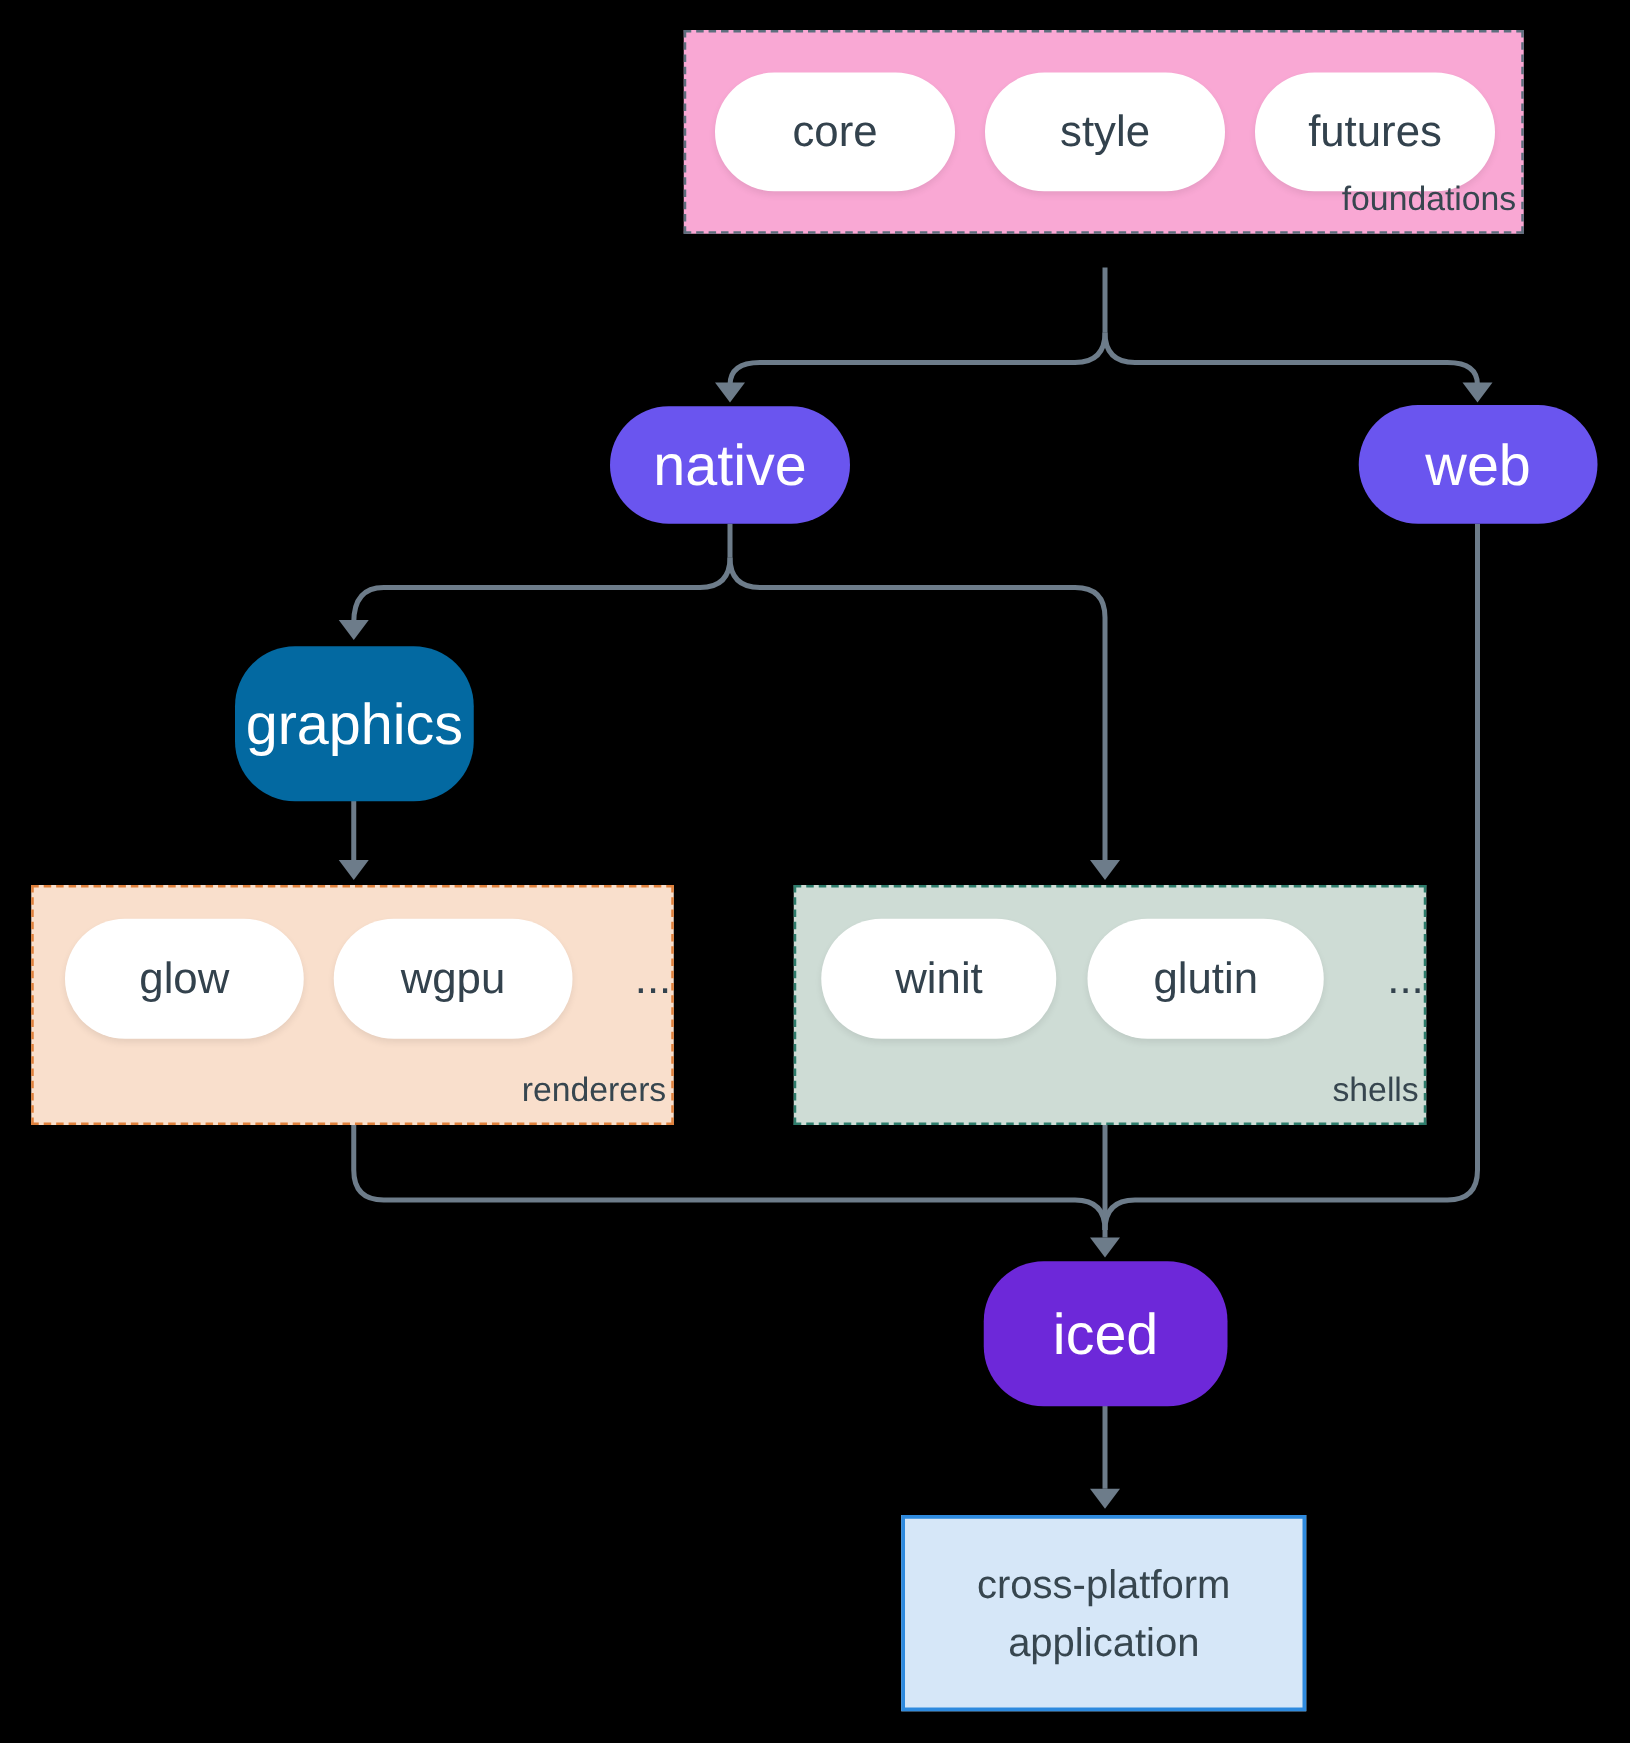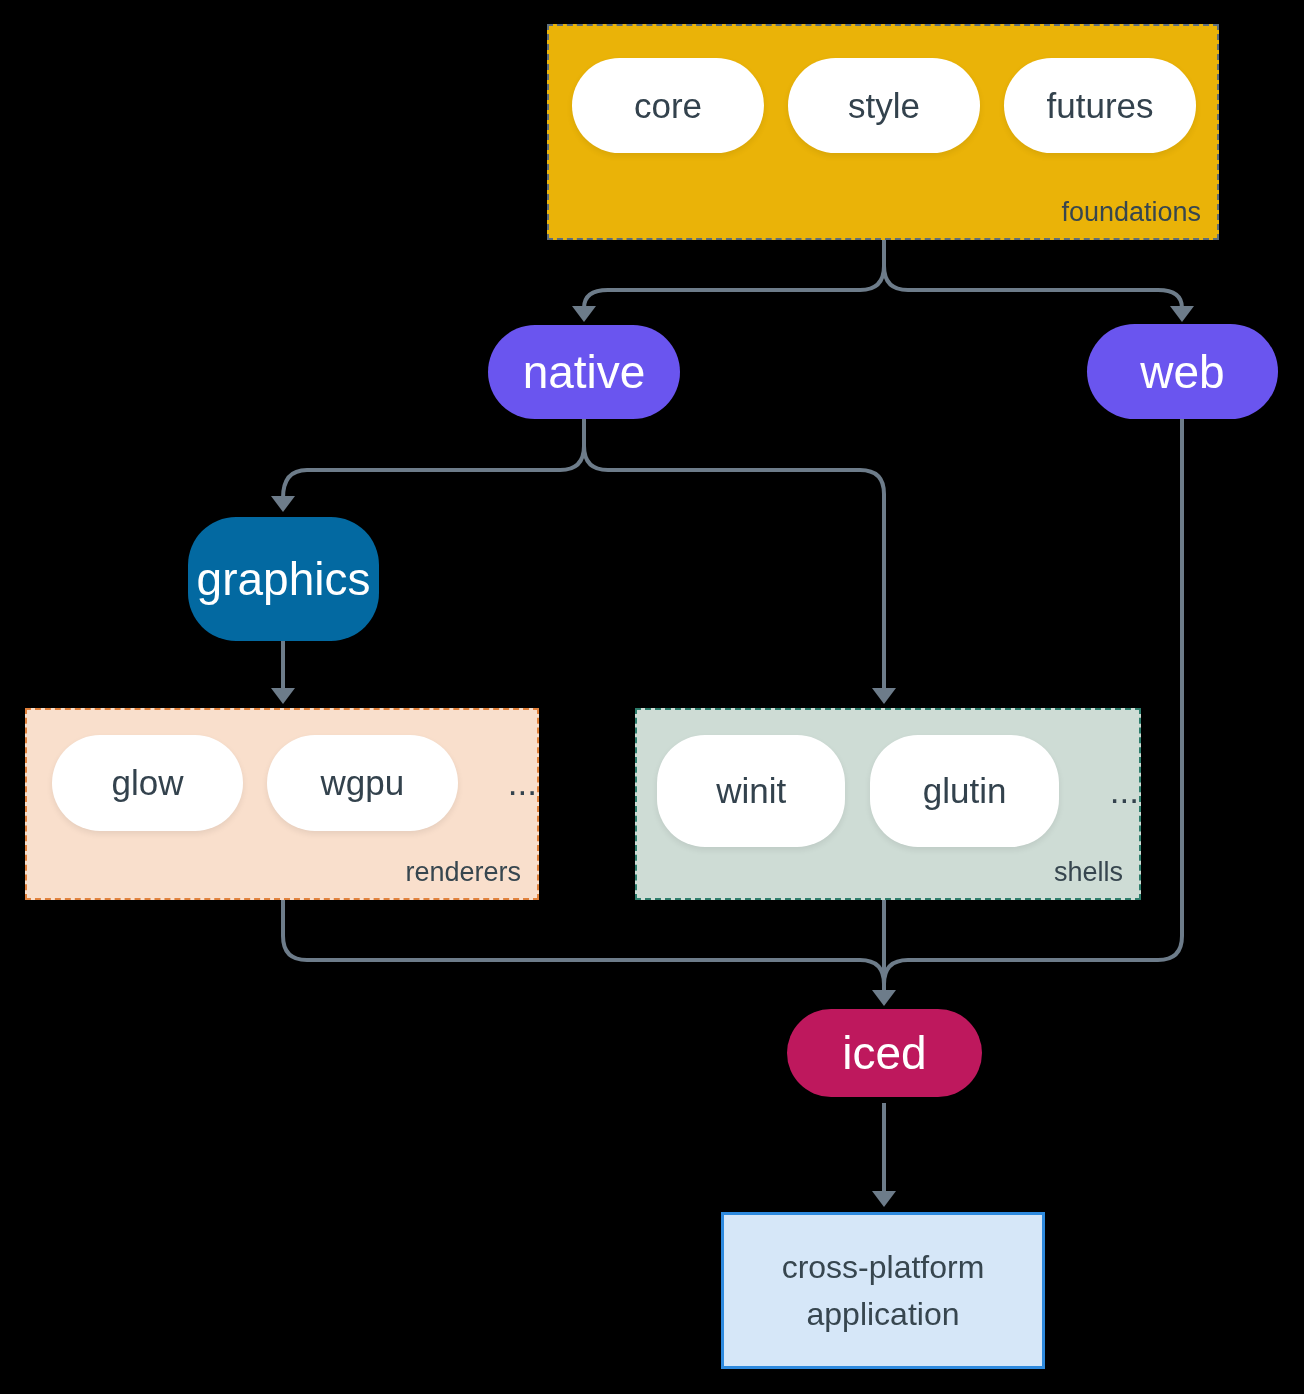--- a/index.html
+++ b/index.html
@@ -41,63 +41,63 @@
     color: #33424d;
     box-shadow: 0 3px 6px rgba(0,0,0,0.08);
   }
   .ellipsis {
     font-size: 35px;
     color: #33424d;
     margin-left: 26px;
   }
   .group-label {
     position: absolute;
-    right: 16px;
+    right: 4px;
     bottom: 10px;
     font-size: 27px;
     color: #37464f;
   }
   .node-pill {
     position: absolute;
     border-radius: 48px;
     display: flex;
     align-items: center;
     justify-content: center;
     font-size: 46px;
     color: #ffffff;
   }
   
   .foundations-box {
-    left: 547px; top: 24px; width: 672px; height: 216px;
-    background: #eab308;
+    left: 547px; top: 24px; width: 672px; height: 163px;
+    background: #f9a8d4;
     border-color: #5d6e7d;
   }
   .foundations-box .pills { padding: 32px 0 0 23px; gap: 24px; }
   .foundations-box .pill { width: 192px; }
 
   .renderers-box {
     left: 25px; top: 708px; width: 514px; height: 192px;
     background: #f9dfcc;
     border-color: #e0813c;
   }
   .renderers-box .pills { padding: 25px 0 0 25px; gap: 24px; }
   .renderers-box .pill { width: 191px; height: 96px; }
 
   .shells-box {
     left: 635px; top: 708px; width: 506px; height: 192px;
     background: #cedcd5;
     border-color: #2e7d6c;
   }
   .shells-box .pills { padding: 25px 0 0 20px; gap: 25px; }
-  .shells-box .pill { width: 191px; height: 112px; }
+  .shells-box .pill { width: 191px; height: 96px; }
 
   .node-native   { left: 488px;  top: 325px;  width: 192px; height: 94px; background: #6a55ef; }
   .node-web      { left: 1087px; top: 324px;  width: 191px; height: 95px; background: #6a55ef; }
   .node-graphics { left: 188px;  top: 517px;  width: 191px; height: 124px; background: #0369a1; }
-  .node-iced     { left: 787px;  top: 1009px; width: 195px; height: 88px; background: #be185d; }
+  .node-iced     { left: 787px;  top: 1009px; width: 195px; height: 116px; background: #6d28d9; }
 
   .app-box {
     position: absolute;
     left: 721px; top: 1212px; width: 324px; height: 157px;
     box-sizing: border-box;
     background: #d6e7f8;
     border: 3px solid #2e8ade;
     display: flex;
     flex-direction: column;
     align-items: center;

